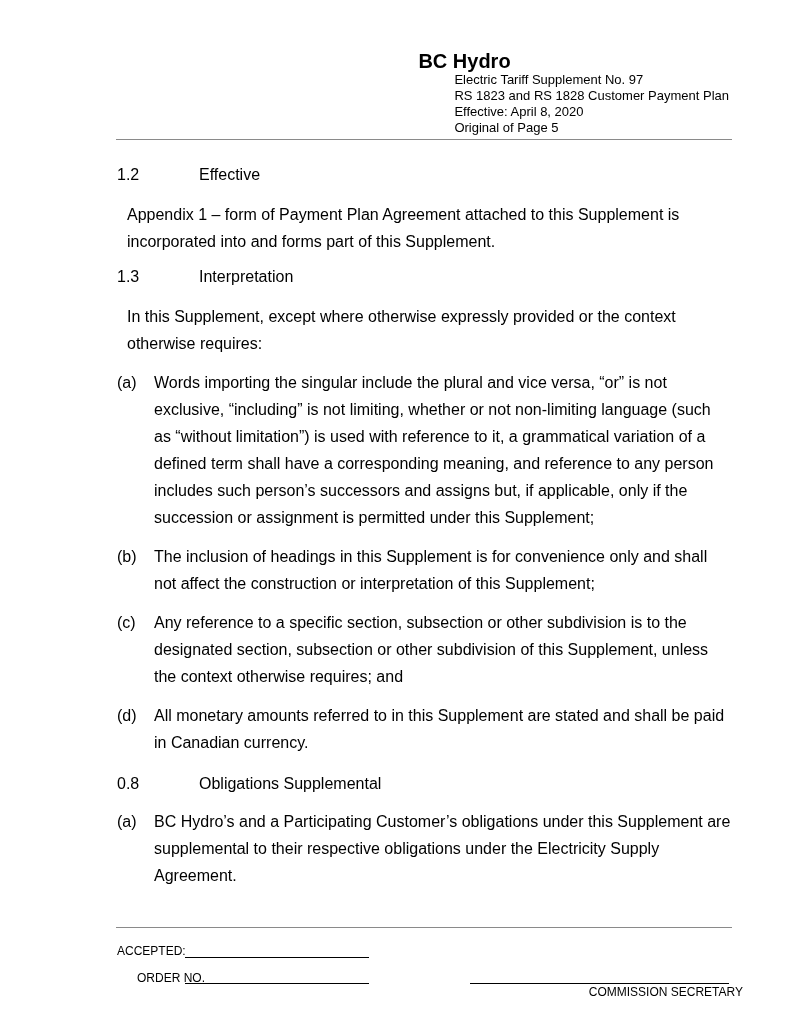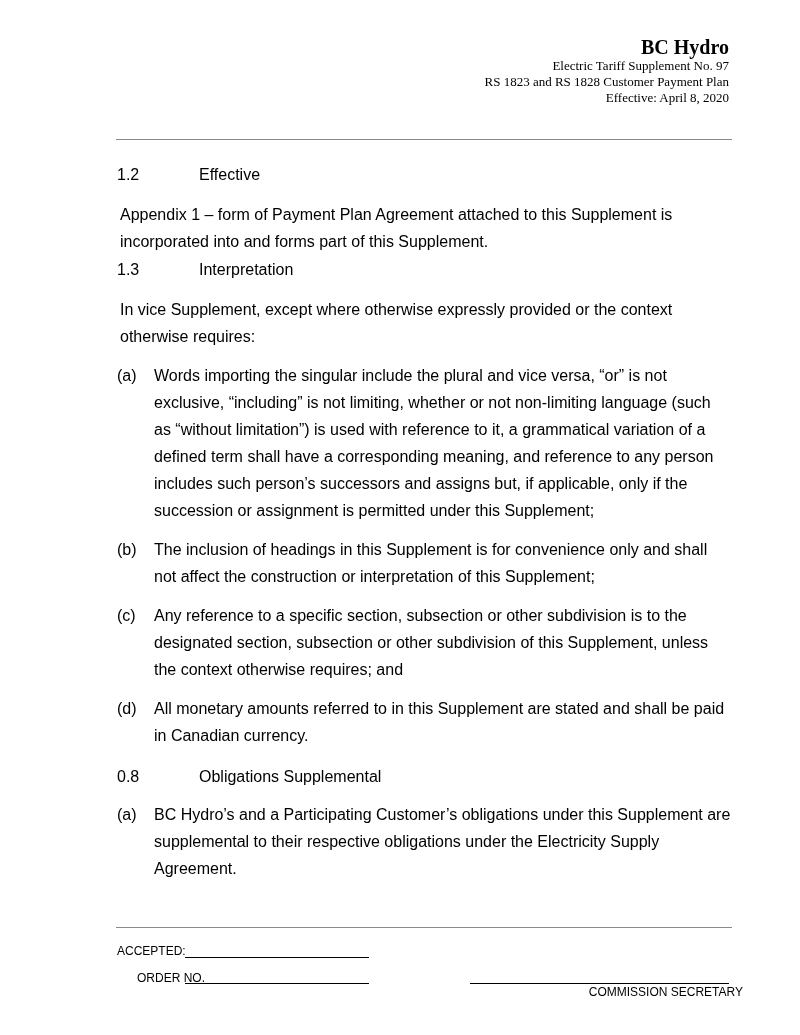--- a/index.html
+++ b/index.html
@@ -17,24 +17,23 @@
     }
     .page {
       position: absolute;
       left: 0; top: 0;
       width: 800px; height: 1035px;
     }
     
     .header {
       position: absolute;
       right: 71px;
-      top: 36px;
-      text-align: right;
+      top: 50px;
+      text-align: left;
       line-height: 16px;
-      font-family: Liberation Serif, serif;
     }
     .header .org {
       font-size: 20px;
       font-weight: bold;
       line-height: 22px;
       margin-bottom: 0px;
     }
     .header .line {
       font-size: 13px;
       line-height: 16px;
@@ -59,21 +58,21 @@
       font-size: 16px;
       line-height: 27px;
     }
     .heading {
       font-weight: normal;
       display: flex;
       height: 24px;
       line-height: 24px;
     }
     .heading .num { width: 82px; }
-    .para { margin: 3px; }
+    .para { margin: 10px; }
     .item {
       display: flex;
     }
     .item .label {
       width: 37px;
       flex: 0 0 37px;
     }
     .item .text { flex: 1; }
 
     
@@ -91,36 +90,37 @@
 </head>
 <body>
 
 <div class="page">
 
   <div class="header">
     <div class="org">BC Hydro</div>
     <div class="line">Electric Tariff Supplement No. 97</div>
     <div class="line">RS 1823 and RS 1828 Customer Payment Plan</div>
     <div class="line">Effective: April 8, 2020</div>
+    <div class="line">Original of Page 5</div>
   </div>
   <div class="rule top"></div>
 
   <div class="content">
 
     <div class="heading">
       <span class="num">1.2</span>
       <span>Effective</span>
     </div>
     <p class="para" style="margin-top:14px;">Appendix 1 – form of Payment Plan Agreement attached to this Supplement is incorporated into and forms part of this Supplement.</p>
 
     <div class="heading" style="">
       <span class="num">1.3</span>
       <span>Interpretation</span>
     </div>
-    <p class="para" style="margin-top:14px;">In vice Supplement, except where otherwise expressly provided or the context otherwise requires:</p>
+    <p class="para" style="margin-top:14px;">In this Supplement, except where otherwise expressly provided or the context otherwise requires:</p>
 
     <div class="item" style="margin-top:12px;">
       <span class="label">(a)</span>
       <span class="text">Words importing the singular include the plural and vice versa, “or” is not exclusive, “including” is not limiting, whether or not non-limiting language (such as “without limitation”) is used with reference to it, a grammatical variation of a defined term shall have a corresponding meaning, and reference to any person includes such person’s successors and assigns but, if applicable, only if the succession or assignment is permitted under this Supplement;</span>
     </div>
     <div class="item" style="margin-top:12px;">
       <span class="label">(b)</span>
       <span class="text">The inclusion of headings in this Supplement is for convenience only and shall not affect the construction or interpretation of this Supplement;</span>
     </div>
     <div class="item" style="margin-top:12px;">

